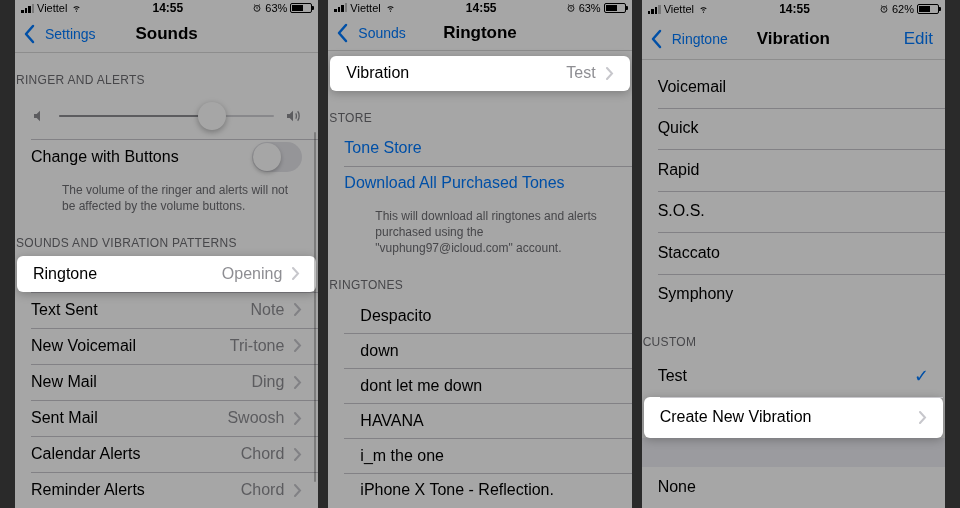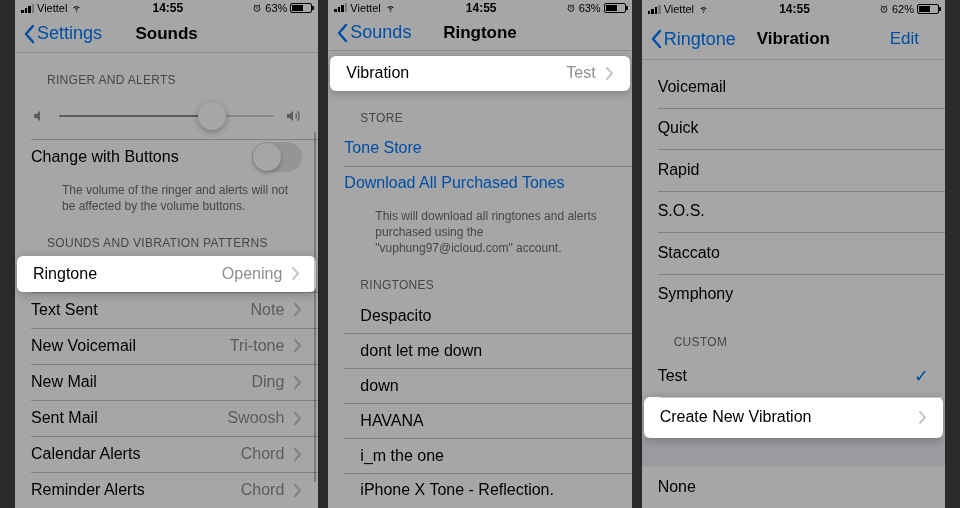--- a/index.html
+++ b/index.html
@@ -15,27 +15,27 @@
   .sig-bars span:nth-child(1){height:3px} .sig-bars span:nth-child(2){height:5px}
   .sig-bars span:nth-child(3){height:7px} .sig-bars span:nth-child(4){height:9px;background:#bbb}
   .wifi { width: 13px; height: 10px; }
   .battery { width: 22px; height: 10px; border: 1px solid #000; border-radius: 2px; position: relative; }
   .battery::after { content: ""; position: absolute; right: -3px; top: 2px; width: 2px; height: 4px; background: #000; border-radius: 0 1px 1px 0; }
   .battery-fill { position: absolute; left: 1px; top: 1px; bottom: 1px; width: 55%; background: #000; }
   .alarm-icon { width: 10px; height: 10px; }
 
   
   .nav-bar { height: 44px; display: flex; align-items: center; padding: 0 8px; border-bottom: 0.5px solid rgba(0,0,0,0.15); position: relative; }
-  .nav-back { display: flex; align-items: center; font-size: 18px; color: #007aff; gap: 2px; cursor: pointer; }
+  .nav-back { display: flex; align-items: center; font-size: 14px; color: #007aff; gap: 10px; cursor: pointer; }
   .nav-title { position: absolute; left: 50%; transform: translateX(-50%); font-size: 17px; font-weight: 600; color: #000; }
-  .nav-right { position: absolute; right: 26px; font-size: 17px; color: #007aff; cursor: pointer; }
+  .nav-right { position: absolute; right: 12px; font-size: 17px; color: #007aff; cursor: pointer; }
   .chev-left { width: 12px; height: 20px; }
 
   
-  .section-header { font-size: 12px; color: #6d6d72; padding: 20px 16px 6px 32px; text-transform: uppercase; letter-spacing: 0.3px; }
+  .section-header { font-size: 12px; color: #6d6d72; padding: 20px 16px 6px 1px; text-transform: uppercase; letter-spacing: 0.3px; }
   .section-header.tight { padding-top: 14px; }
   .footer-text { font-size: 12px; color: #6d6d72; padding: 7px 16px 8px 16px; line-height: 1.35; margin-left: 31px; }
   
   
   .row { height: 44px; background: #fff; display: flex; align-items: center; padding: 0 16px; position: relative; cursor: pointer; }
   .row + .row::before, .row.sep-top::before { content: ""; position: absolute; left: 16px; right: 0; top: 0; height: 0.5px; background: #c8c7cc; }
   .row-label { font-size: 16px; color: #000; flex: 1; }
   .row-label.indent { padding-left: 16px; }
   .row-label.link { color: #007aff; }
   .row-value { font-size: 16px; color: #8e8e93; margin-right: 2px; }
@@ -249,24 +249,24 @@
   <div class="row">
     <span class="row-label link">Download All Purchased Tones</span>
   </div>
   <div class="footer-text">This will download all ringtones and alerts purchased using the "vuphung97@icloud.com" account.</div>
 
   <div class="section-header tight">RINGTONES</div>
   <div class="row">
       <span class="row-label indent">Despacito</span>
     </div>
   <div class="row">
+      <span class="row-label indent">down</span>
+    </div>
+  <div class="row">
       <span class="row-label indent">dont let me down</span>
-    </div>
-  <div class="row">
-      <span class="row-label indent">down</span>
     </div>
   <div class="row">
       <span class="row-label indent">HAVANA</span>
     </div>
   <div class="row">
       <span class="row-label indent">i_m the one</span>
     </div>
   <div class="row">
       <span class="row-label indent">iPhone X Tone - Reflection.</span>
     </div>

